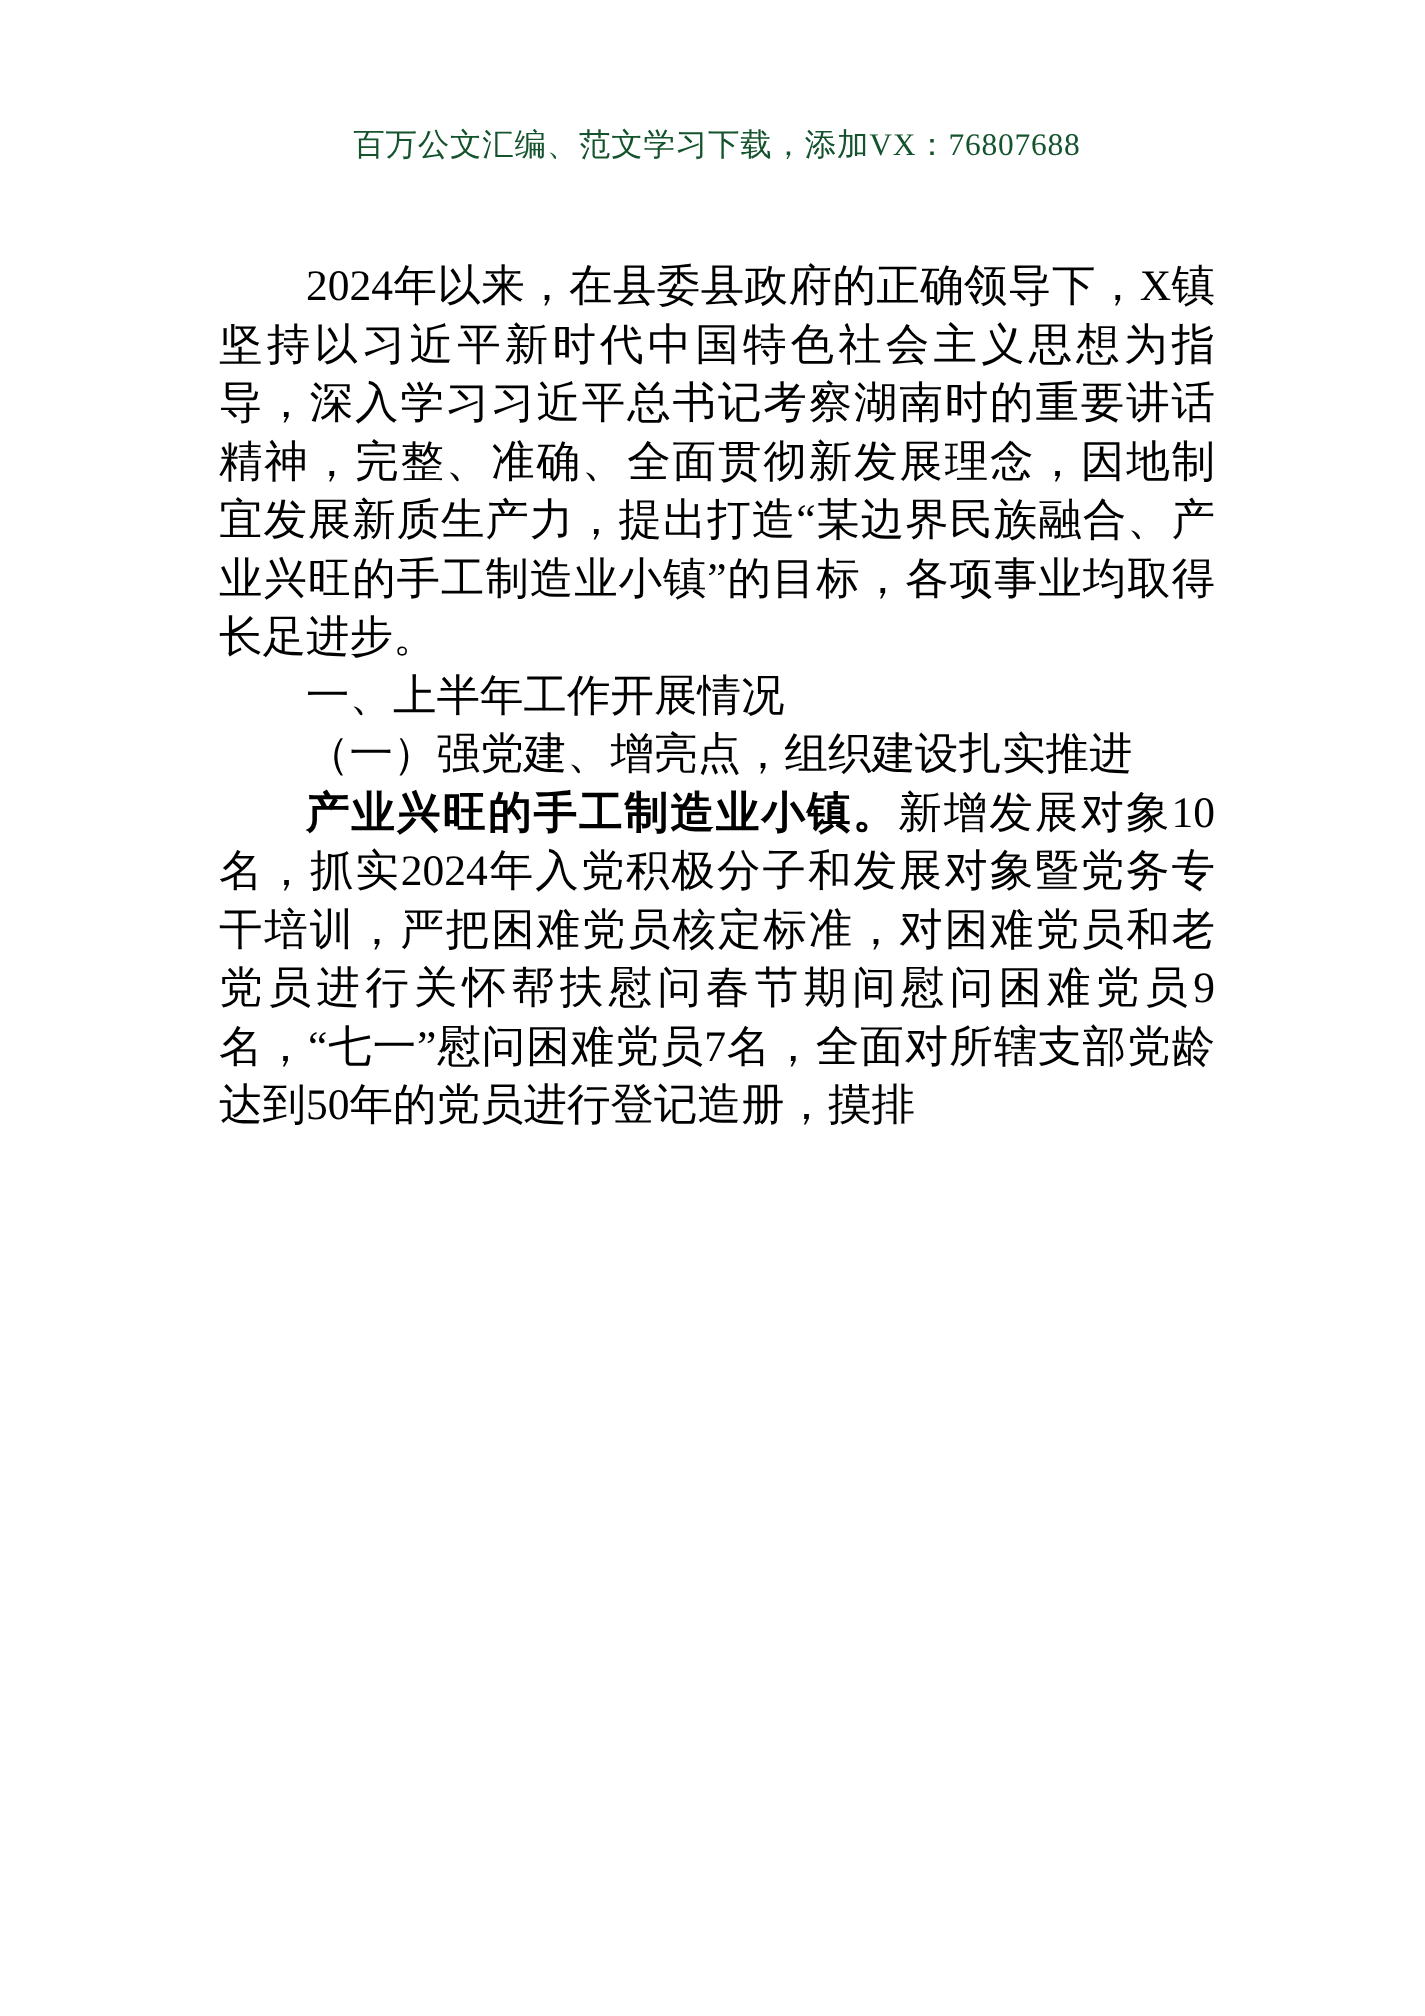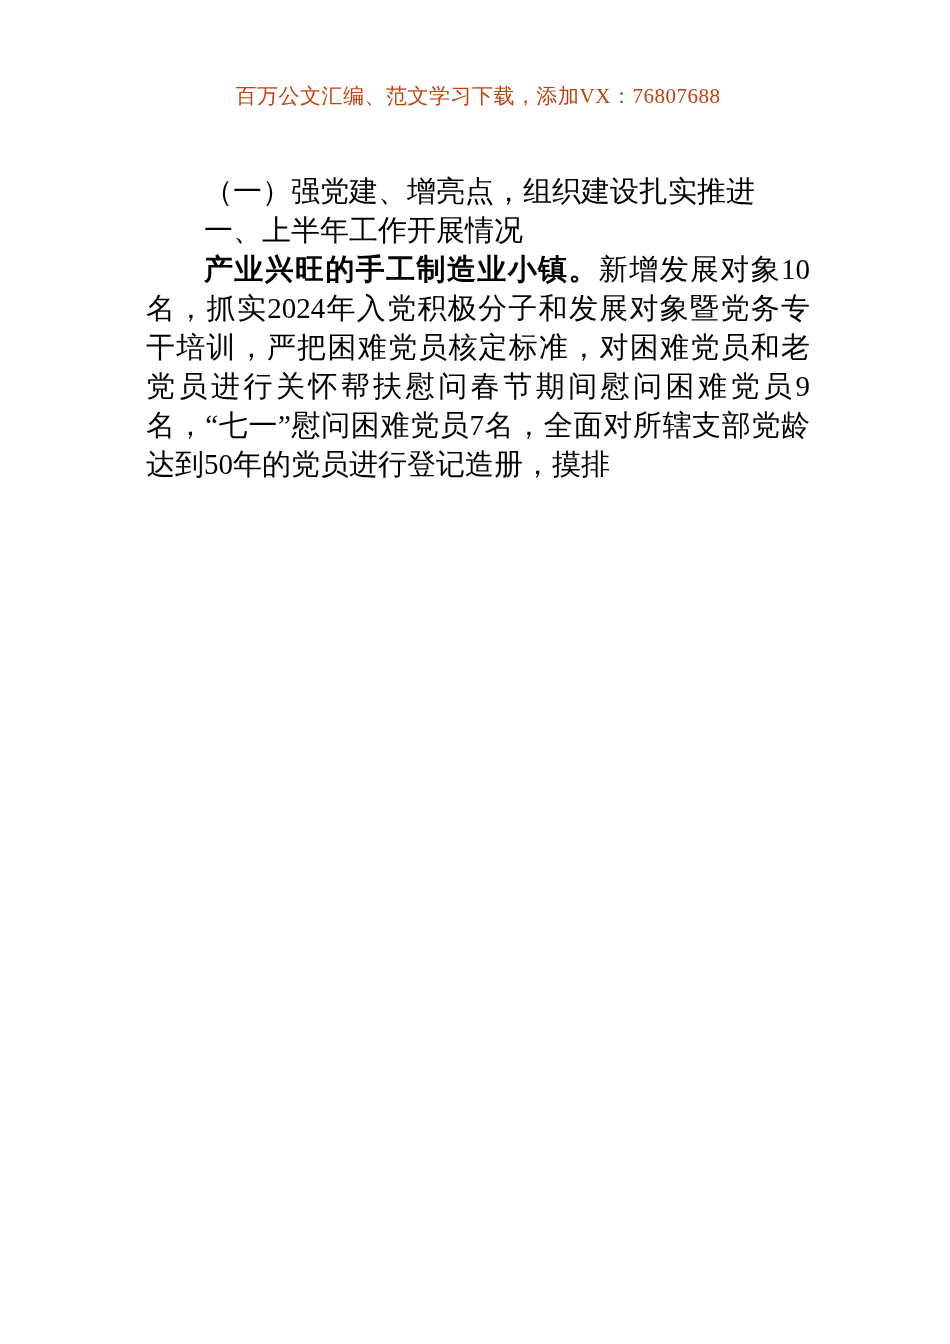--- a/index.html
+++ b/index.html
@@ -14,21 +14,21 @@
     margin: 0 auto;
     background: #ffffff;
     box-sizing: border-box;
     padding: 84px 140px 0 146px;
     font-family: "Liberation Serif", "DejaVu Serif", serif;
     color: #000000;
     overflow: hidden;
   }
   .notice {
     text-align: center;
-    color: #c2410c;
+    color: #14532d;
     font-size: 21px;
     line-height: 24px;
     margin-bottom: 64px;
     letter-spacing: 0.5px;
   }
   .title {
     text-align: center;
     font-size: 42px;
     line-height: 48px;
     font-weight: bold;
@@ -51,23 +51,24 @@
 </head>
 <body>
 
 <div class="page">
 
   <div class="notice">百万公文汇编、范文学习下载，添加VX：76807688</div>
 
 
   <div class="body">
 
+    <p class="para">2024年以来，在县委县政府的正确领导下，X镇坚持以习近平新时代中国特色社会主义思想为指导，深入学习习近平总书记考察湖南时的重要讲话精神，完整、准确、全面贯彻新发展理念，因地制宜发展新质生产力，提出打造“某边界民族融合、产业兴旺的手工制造业小镇”的目标，各项事业均取得长足进步。</p>
+
+    <p class="para">一、上半年工作开展情况</p>
 
     <p class="para">（一）强党建、增亮点，组织建设扎实推进</p>
-
-    <p class="para">一、上半年工作开展情况</p>
 
 
 
     <p class="para"><span class="lead">产业兴旺的手工制造业小镇。</span><span>新增发展对象10名，抓实2024年入党积极分子和发展对象暨党务专干培训，严把困难党员核定标准，对困难党员和老党员进行关怀帮扶慰问春节期间慰问困难党员9名，“七一”慰问困难党员7名，全面对所辖支部党龄达到50年的党员进行登记造册，摸排</span></p>
 
   </div>
 </div>
 
 </body></html>

